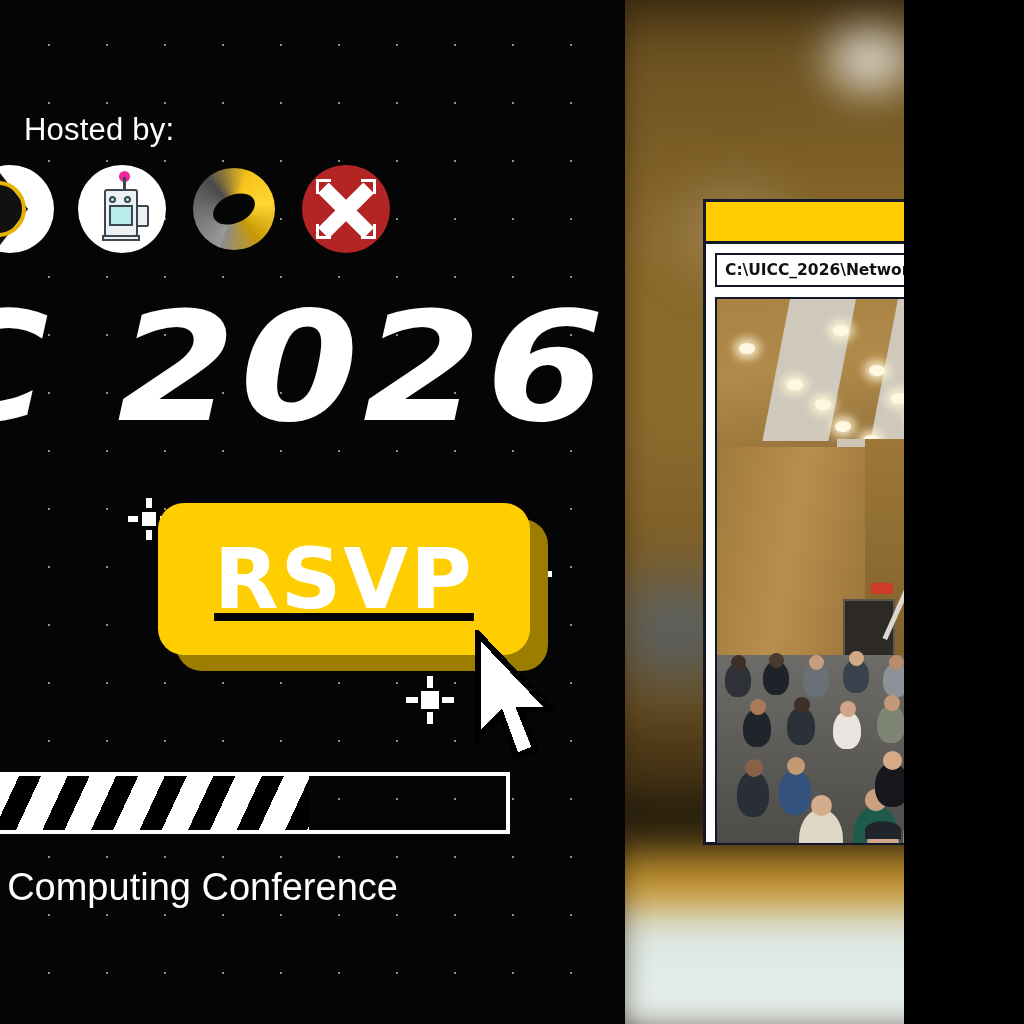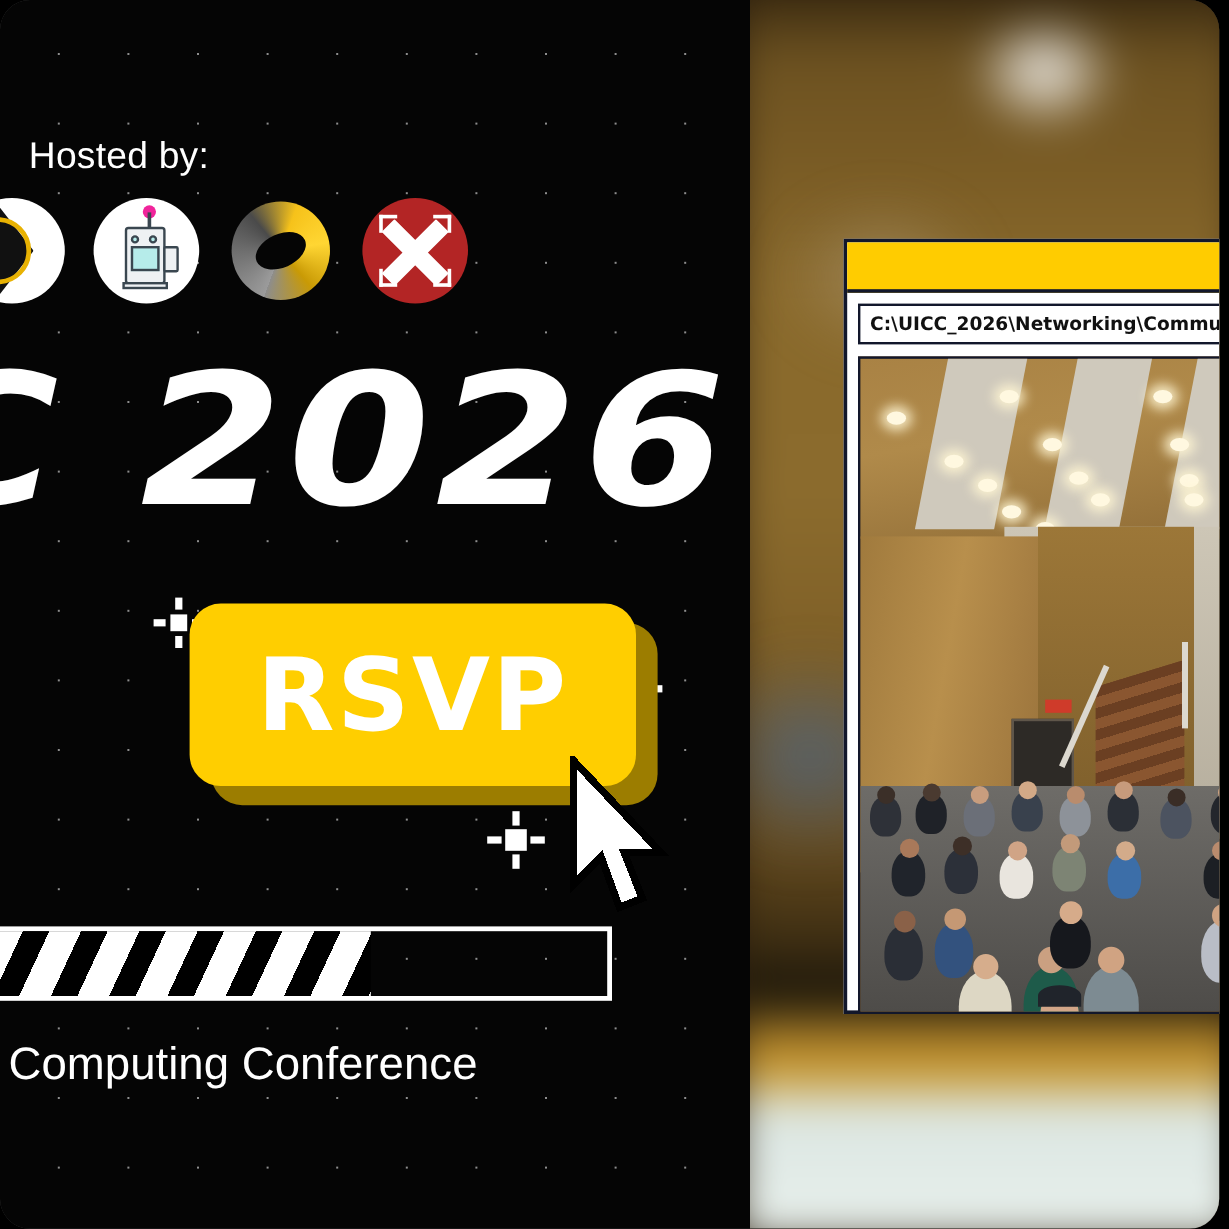--- a/index.html
+++ b/index.html
@@ -1,19 +1,19 @@
 <!DOCTYPE html>
 <html><head>
 <meta charset="utf-8">
 <style>
   * { margin:0; padding:0; box-sizing:border-box; }
   html,body { width:1024px; height:1024px; background:#000; overflow:hidden;
     font-family:"Liberation Sans", sans-serif; }
 
-  #stage { position:relative; width:1016px; height:1024px; background:#404040; overflow:hidden;border-radius:25px; }
+  #stage { position:relative; width:904px; height:1024px; background:#8b5cf6; overflow:hidden; }
 
   
   #left-panel { position:absolute; left:0; top:0; width:625px; height:1024px;
     background:#050505; overflow:hidden; }
 
   
   #dot-grid { position:absolute; inset:0;
     background-image:radial-gradient(#fff 0.9px, transparent 1.1px);
     background-size:58px 58px; background-position:20px 16px; opacity:.55; }
 
@@ -72,21 +72,21 @@
   .headline { position:absolute; left:-76px; top:292px; color:#fff;
     font-family:"DejaVu Sans", sans-serif;
     font-size:152px; font-weight:700; font-style:italic; letter-spacing:4px;
     line-height:1; transform:scaleX(1.12); transform-origin:left center; white-space:nowrap; }
 
   
   #rsvp-wrap { position:absolute; left:158px; top:503px; width:390px; height:168px; }
   #rsvp-shadow { position:absolute; left:18px; top:16px; width:372px; height:152px;
     background:#9c7d00; border-radius:26px; }
   #rsvp-button { position:absolute; left:0; top:0; width:372px; height:152px;
-    background:#FFCE00; border-radius:26px; display:flex; align-items:center; justify-content:center; }
+    background:#FFCE00; border-radius:26px; display:flex; align-items:center; justify-content:center;text-decoration:underline; }
   #rsvp-label { color:#fff; font-size:84px; font-weight:700; letter-spacing:2px;
     font-family:"DejaVu Sans", sans-serif; }
 
   
   #cursor { position:absolute; left:470px; top:630px; width:100px; height:130px; }
 
   
   .spark { position:absolute; }
   .spark i { position:absolute; background:#fff; }
 

